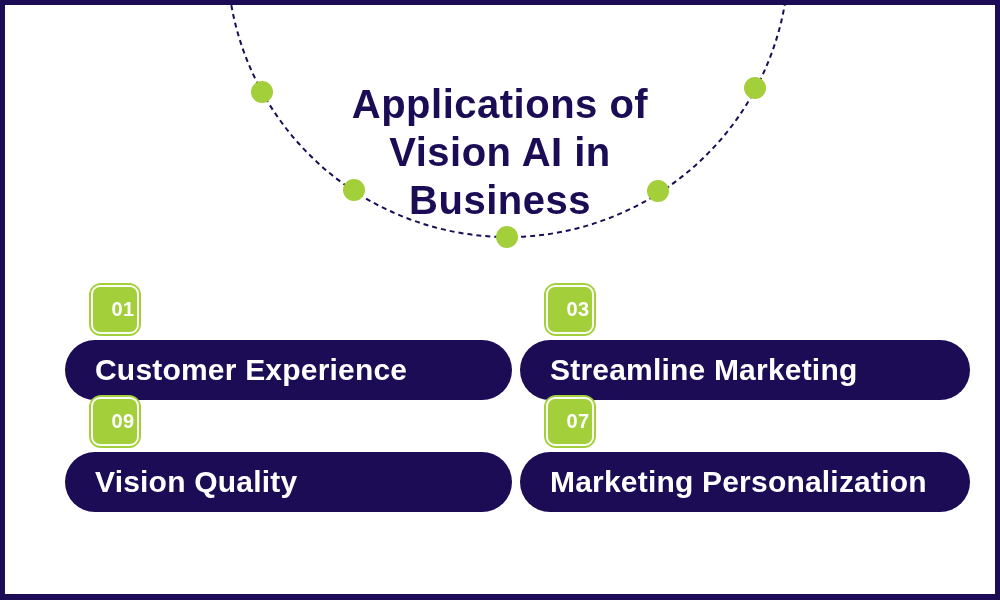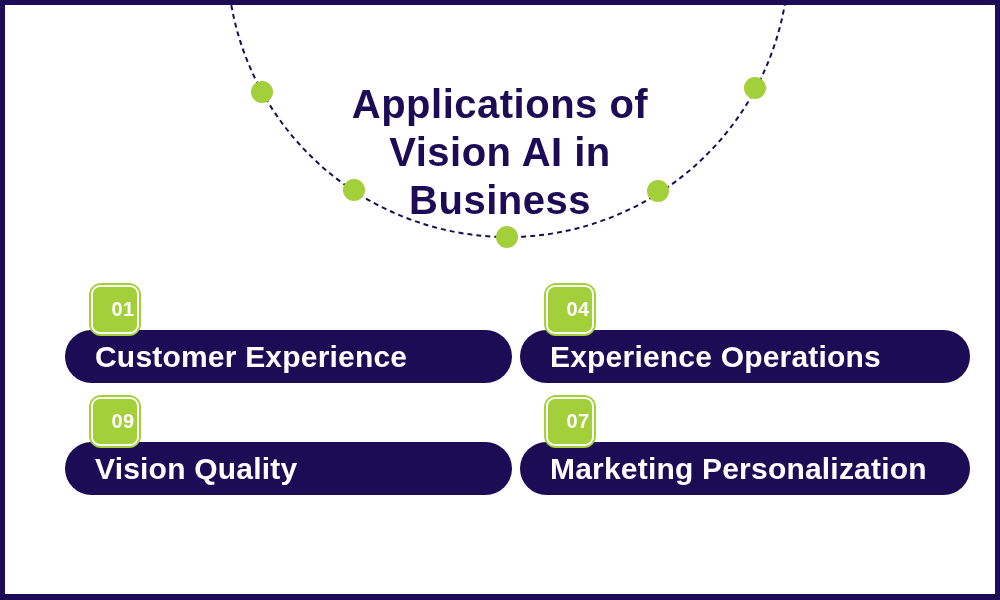--- a/index.html
+++ b/index.html
@@ -62,22 +62,22 @@
     column-gap:8px;
     row-gap:13px;
     z-index:3;
   }
   .card{
     position:relative;
     height:99px;
   }
   .pill{
     position:absolute;
-    left:0;right:0;top:47px;
-    height:53px;
+    left:0;right:0;top:57px;
+    height:60px;
     background:var(--navy);
     border-radius:30px;
     display:flex;
     align-items:center;
     padding-left:30px;
   }
   .pill .label{
     color:var(--white);
     font-size:30px;
     font-weight:700;
@@ -133,24 +133,24 @@
     <div class="pill">
       <span class="label">Customer Experience</span>
     </div>
     <div class="badge">
       <span class="num">01</span>
     </div>
   </div>
 
   <div class="card">
     <div class="pill">
-      <span class="label">Experience Operations</span>
+      <span class="label">Streamline Marketing</span>
     </div>
     <div class="badge">
-      <span class="num">04</span>
+      <span class="num">03</span>
     </div>
   </div>
 
   <div class="card">
     <div class="pill">
       <span class="label">Vision Quality</span>
     </div>
     <div class="badge">
       <span class="num">09</span>
     </div>

